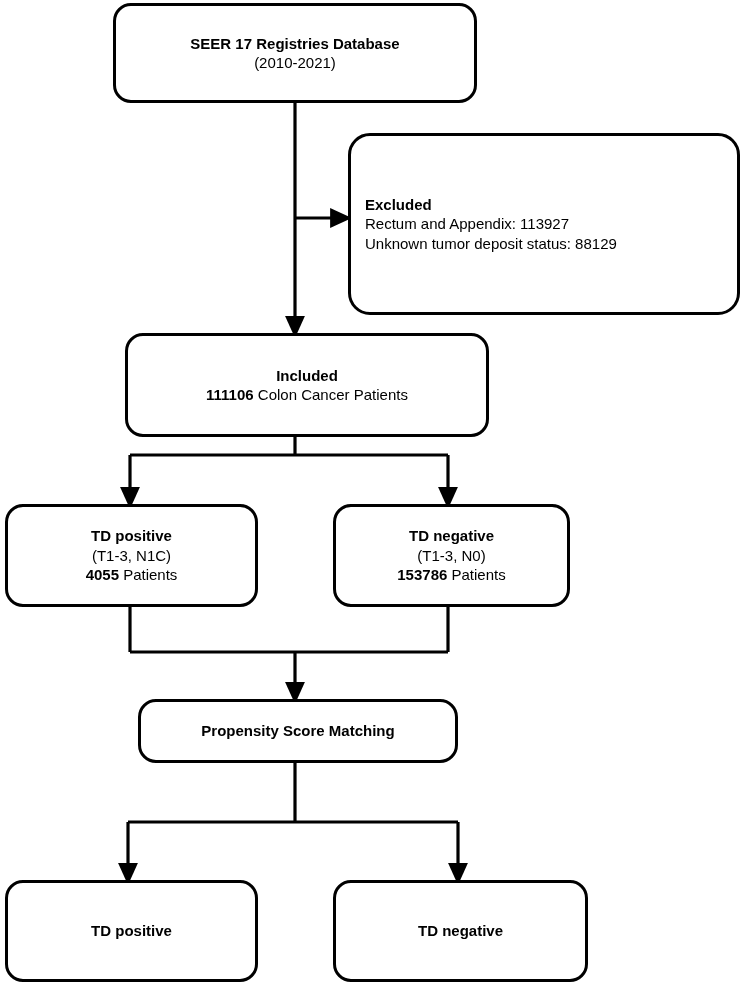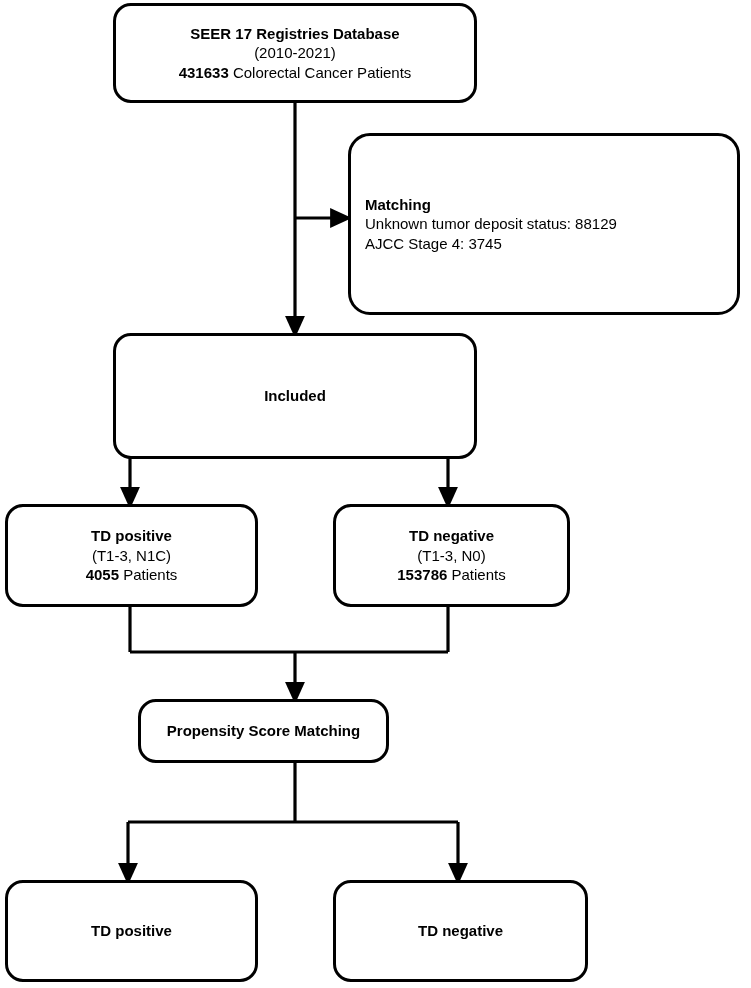--- a/index.html
+++ b/index.html
@@ -53,24 +53,24 @@
   }
   .line.bold {
     font-weight: bold;
   }
   .line b {
     font-weight: bold;
   }
   
   #node-source    { left: 113px; top: 3px;   width: 364px; height: 100px; }
   #node-excluded  { left: 348px; top: 133px; width: 392px; height: 182px; border-radius: 22px; }
-  #node-included  { left: 113px; top: 333px; width: 364px; height: 126px; }
+  #node-included  { left: 125px; top: 333px; width: 364px; height: 104px; }
   #node-td-pos    { left: 5px;   top: 504px; width: 253px; height: 103px; }
   #node-td-neg    { left: 333px; top: 504px; width: 237px; height: 103px; }
-  #node-psm       { left: 138px; top: 699px; width: 251px; height: 64px; }
+  #node-psm       { left: 138px; top: 699px; width: 320px; height: 64px; }
   #node-td-pos-m  { left: 5px;   top: 880px; width: 253px; height: 102px; }
   #node-td-neg-m  { left: 333px; top: 880px; width: 255px; height: 102px; }
 </style>
 </head>
 <body>
 
 <div id="flowchart">
 
   <svg class="connectors" viewBox="0 0 751 988">
     <defs>
@@ -97,31 +97,31 @@
       <line x1="295" y1="763" x2="295" y2="822"></line>
       <line x1="128" y1="822" x2="458" y2="822"></line>
       <line x1="128" y1="822" x2="128" y2="874" marker-end="url(#arrowhead)"></line>
       <line x1="458" y1="822" x2="458" y2="874" marker-end="url(#arrowhead)"></line>
     </g>
   </svg>
 
   <div class="node center" id="node-source">
     <div class="line bold">SEER 17 Registries Database</div>
     <div class="line">(2010-2021)</div>
-    <div class="line"><b>431633</b><span> Colorectal Cancer Patients</span></div>
   </div>
 
   <div class="node left" id="node-excluded">
-    <div class="line bold">Matching</div>
+    <div class="line bold">Excluded</div>
+    <div class="line">Rectum and Appendix: 113927</div>
     <div class="line">Unknown tumor deposit status: 88129</div>
-    <div class="line">AJCC Stage 4: 3745</div>
   </div>
 
   <div class="node center" id="node-included">
     <div class="line bold">Included</div>
+    <div class="line"><b>111106</b><span> Colon Cancer Patients</span></div>
   </div>
 
   <div class="node center" id="node-td-pos">
     <div class="line bold">TD positive</div>
     <div class="line">(T1-3, N1C)</div>
     <div class="line"><b>4055</b><span> Patients</span></div>
   </div>
 
   <div class="node center" id="node-td-neg">
     <div class="line bold">TD negative</div>

